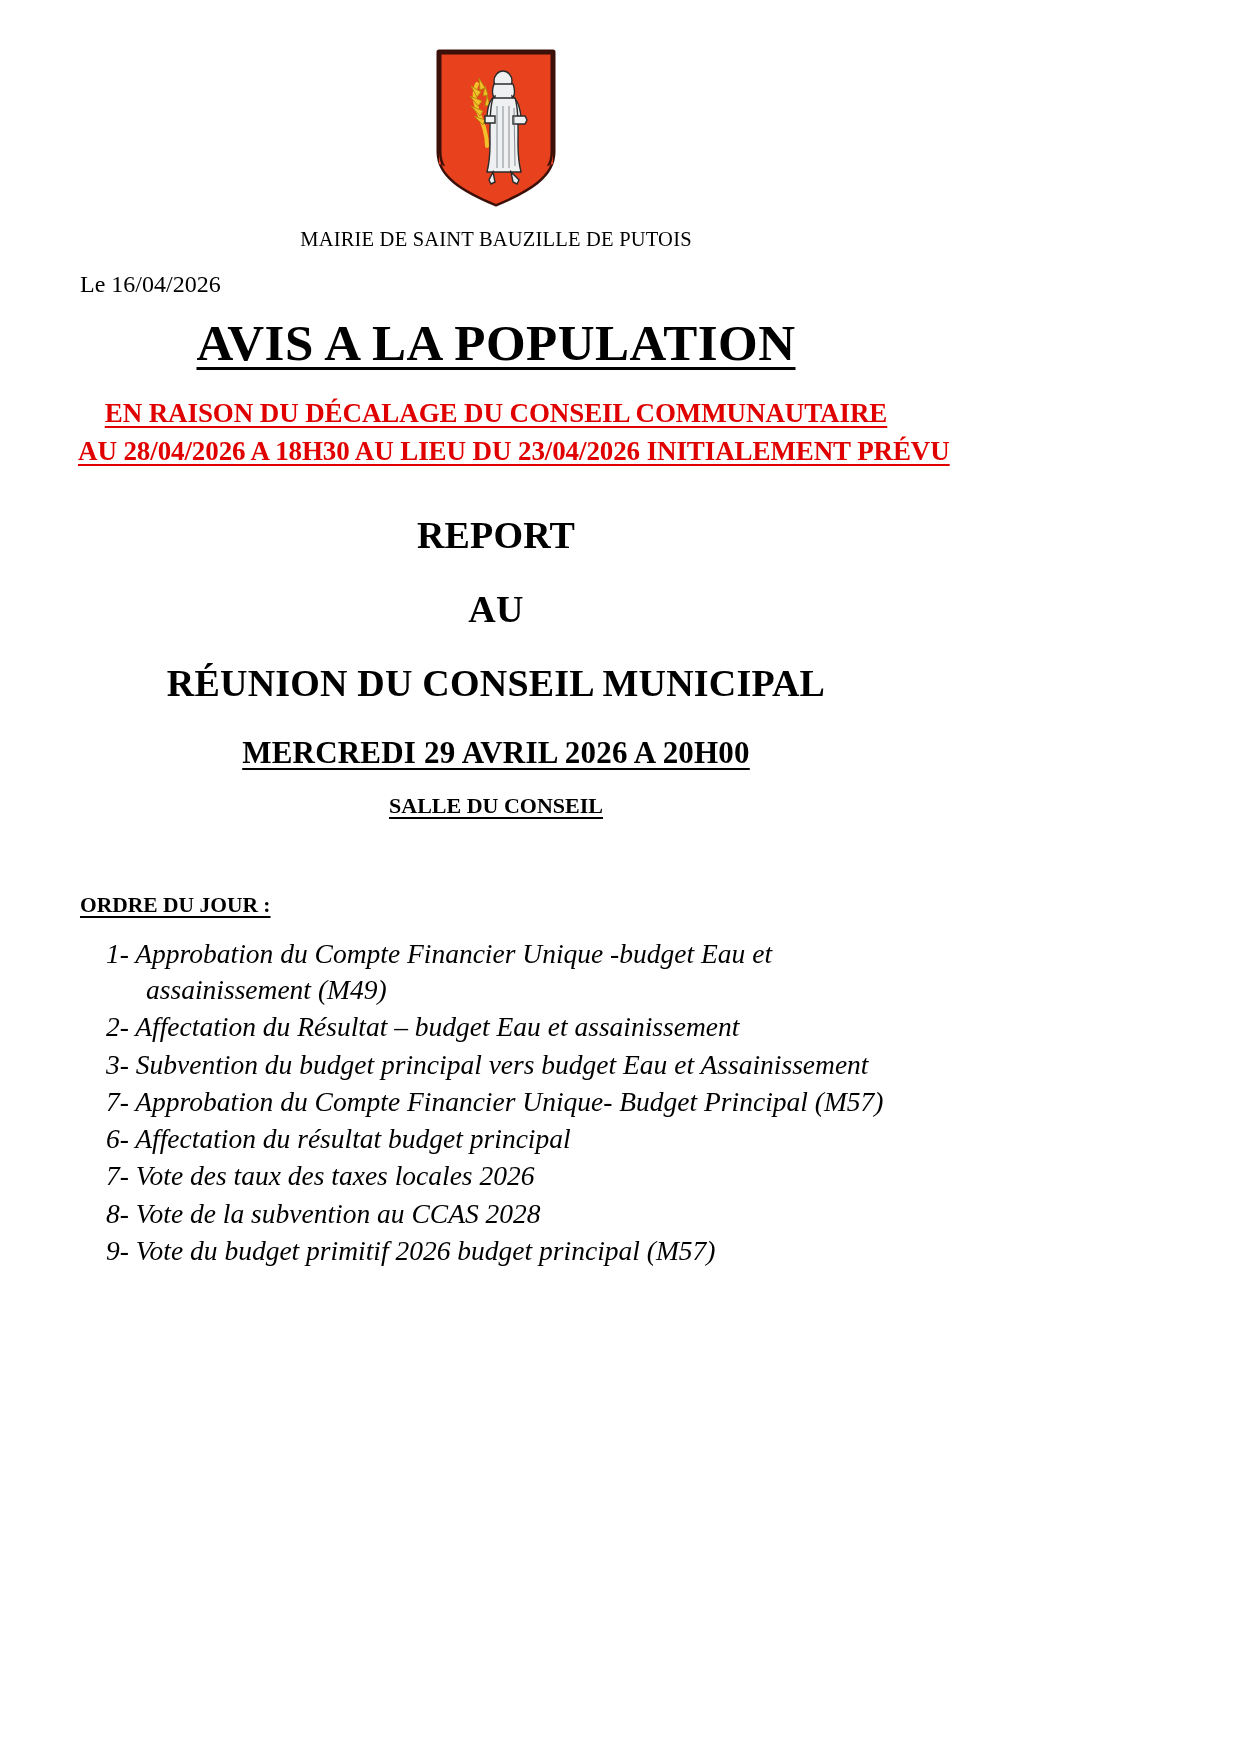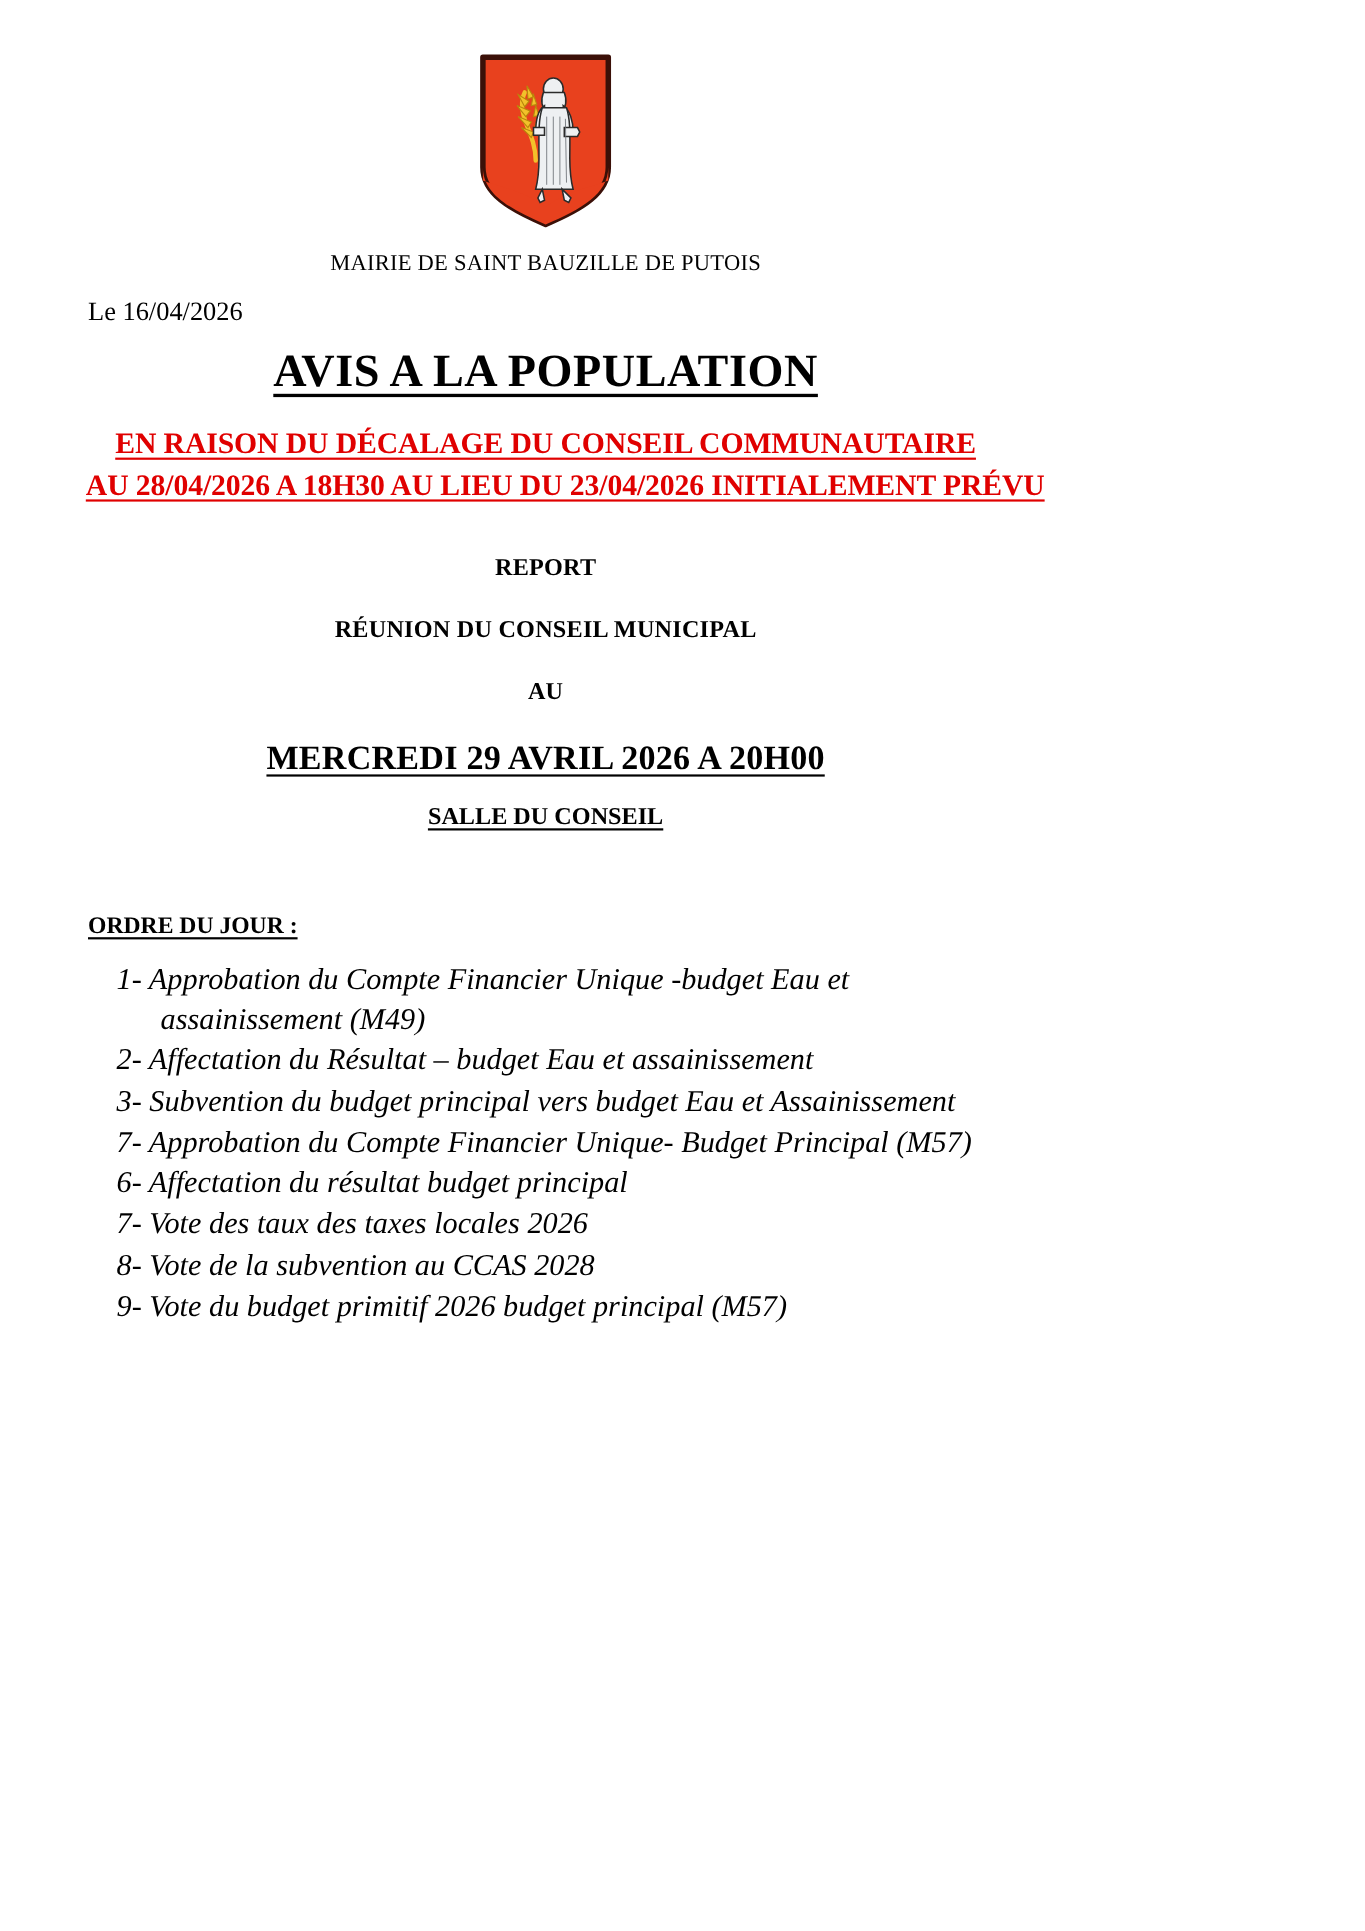--- a/index.html
+++ b/index.html
@@ -50,21 +50,21 @@
     font-size: 24px;
     margin-top: 20px;
     margin-left: 2px;
     text-align: left;
   }
 
   
   .main-title {
     text-align: center;
     font-weight: bold;
-    font-size: 42px;
+    font-size: 51px;
     letter-spacing: 0.5px;
     margin-top: 16px;
     text-decoration: underline;
     text-decoration-thickness: 3px;
     text-underline-offset: 7px;
   }
 
   
   .red-block {
     margin-top: 22px;
@@ -82,21 +82,21 @@
     white-space: nowrap;
   }
 
   
   .report-block {
     margin-top: 42px;
     text-align: center;
   }
   .report-line {
     font-weight: bold;
-    font-size: 22px;
+    font-size: 38px;
     margin-bottom: 30px;
     letter-spacing: 0.2px;
   }
   .report-line.big {
     font-size: 31px;
   }
   .report-line.underlined {
     text-decoration: underline;
     text-decoration-thickness: 2px;
     text-underline-offset: 5px;
@@ -184,22 +184,22 @@
 
   <div class="main-title">AVIS A LA POPULATION</div>
 
   <div class="red-block">
     <div class="red-line">EN RAISON DU DÉCALAGE DU CONSEIL COMMUNAUTAIRE</div>
     <div class="red-line">AU 28/04/2026 A 18H30 AU LIEU DU 23/04/2026 INITIALEMENT PRÉVU</div>
   </div>
 
   <div class="report-block">
     <div class="report-line">REPORT</div>
+    <div class="report-line">AU</div>
     <div class="report-line">RÉUNION DU CONSEIL MUNICIPAL</div>
-    <div class="report-line">AU</div>
     <div class="report-line big underlined">MERCREDI 29 AVRIL 2026 A 20H00</div>
     <div class="room-line">SALLE DU CONSEIL</div>
   </div>
 
   <div class="agenda-heading">ORDRE DU JOUR :</div>
 
   <ul class="agenda-list">
     <li class="agenda-item">1- Approbation du Compte Financier Unique -budget Eau et assainissement (M49)</li>
     <li class="agenda-item">2- Affectation du Résultat – budget Eau et assainissement</li>
     <li class="agenda-item">3- Subvention du budget principal vers budget Eau et Assainissement</li>

